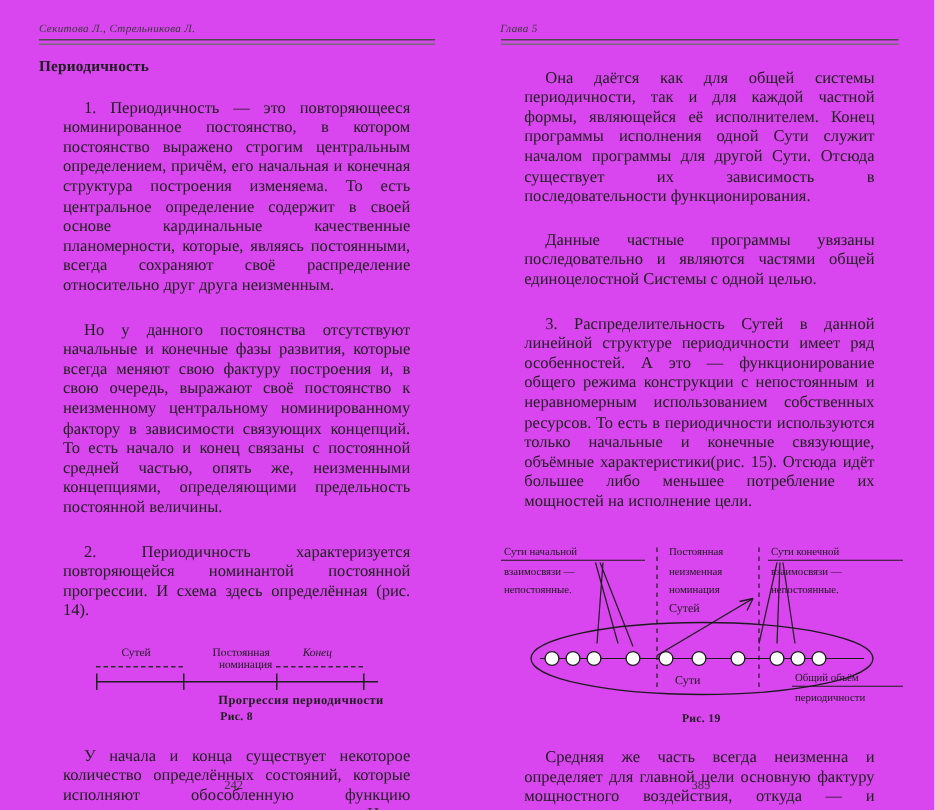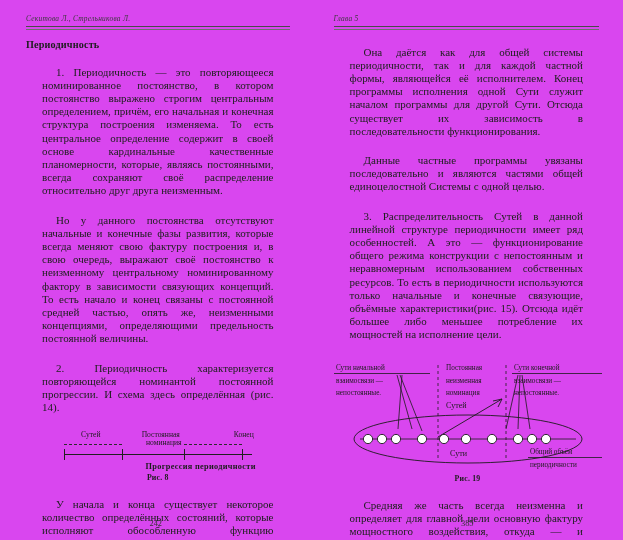--- a/index.html
+++ b/index.html
@@ -86,21 +86,21 @@
   }
   .fig14 .row-lbl {
     display: flex;
     justify-content: space-between;
     font-size: 7.6px;
     line-height: 9.4px;
     padding: 0 2px;
   }
   .fig14 .lbl-start { width: 58px; text-align: center; }
   .fig14 .lbl-mid   { width: 72px; text-align: center; }
-  .fig14 .lbl-end   { width: 52px; text-align: right; }
+  .fig14 .lbl-end   { width: 52px; text-align: left; font-style: italic; }
   .fig14 .dashrow {
     position: relative;
     height: 9px;
   }
   .fig14 .dash {
     position: absolute;
     top: 4px;
     border-top: 1px dashed #2c2c2c;
     height: 0;
   }

